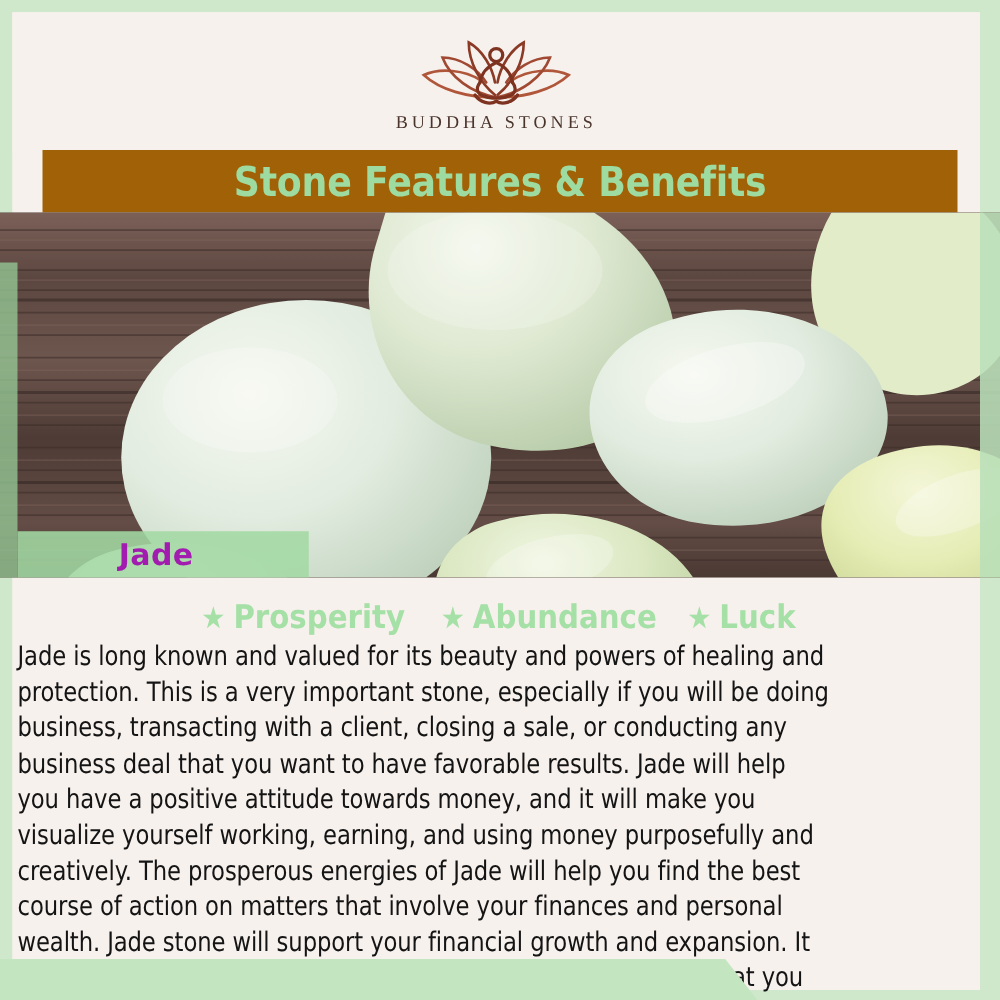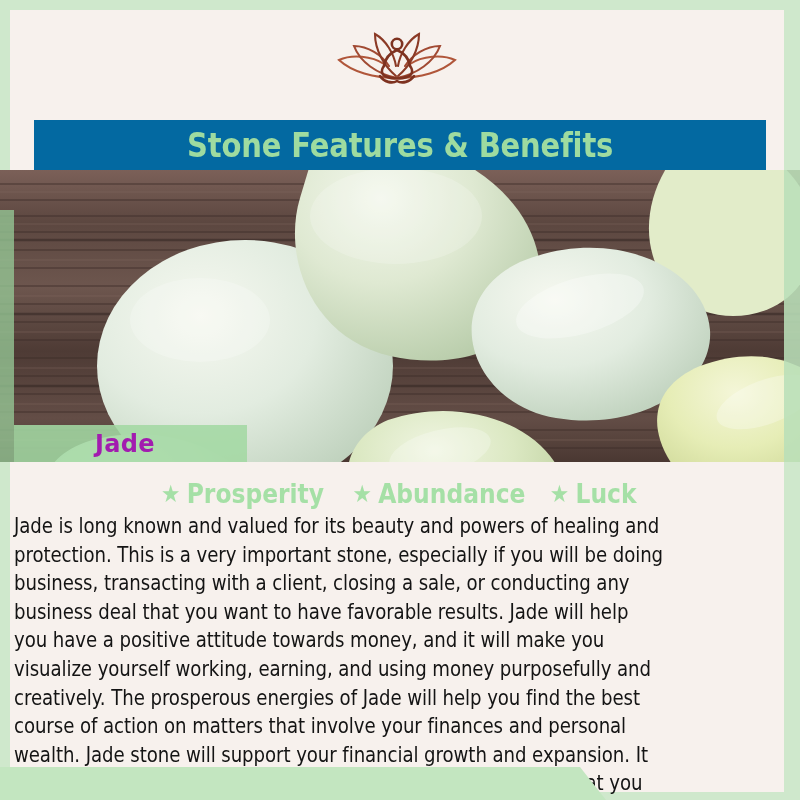--- a/index.html
+++ b/index.html
@@ -63,21 +63,21 @@
     font-weight: 400;
   }
 
   
   .title-banner {
     position: absolute;
     left: 34px;
     top: 120px;
     width: 732px;
     height: 50px;
-    background: #0369a1;
+    background: #a16207;
     display: flex;
     align-items: center;
     justify-content: center;
   }
   .title-text {
     font-family: "DejaVu Sans", sans-serif;
     font-weight: bold;
     font-size: 33px;
     color: #9edba0;
     letter-spacing: -0.2px;
@@ -225,20 +225,21 @@
           <path d="M75 26 C 82 29, 87 35, 88 42"></path>
 
           <path d="M62 42 C 58 47, 60 52, 66 53"></path>
           <path d="M88 42 C 92 47, 90 52, 84 53"></path>
 
           <path d="M58 52 C 62 58, 70 60, 75 57 C 80 60, 88 58, 92 52"></path>
           <path d="M66 53 C 70 55, 80 55, 84 53"></path>
         </g>
       </svg>
     </span>
+    <div class="logo-word">BUDDHA STONES</div>
   </div>
 
   <div class="title-banner">
     <div class="title-text">Stone Features &amp; Benefits</div>
   </div>
 
   <div class="photo">
     <svg width="800" height="292" viewBox="0 0 800 292" aria-hidden="true">
       <defs>
         <linearGradient id="woodg" x1="0" y1="0" x2="0" y2="1">

